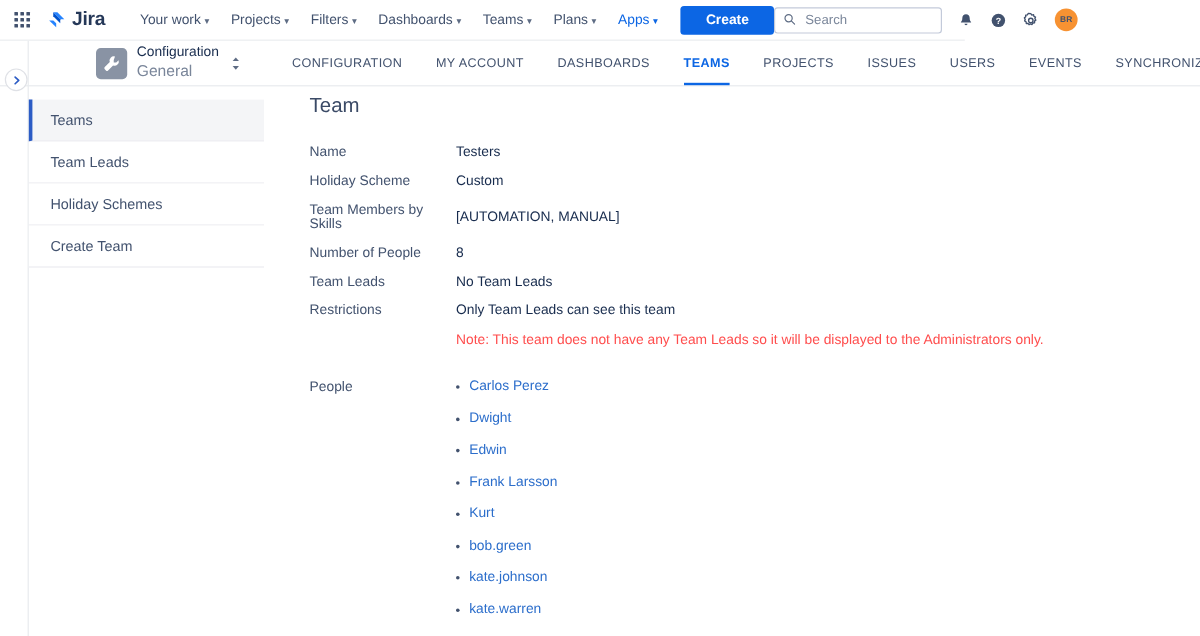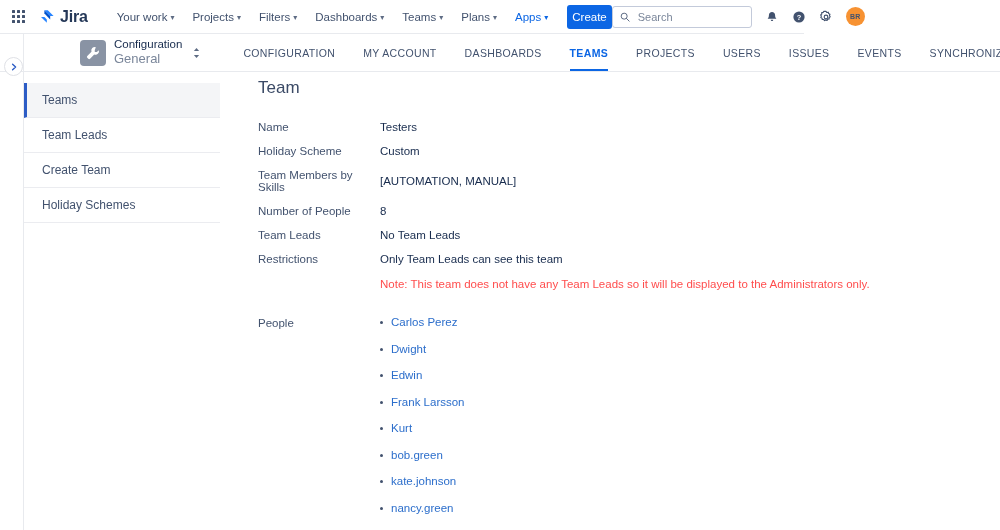--- a/index.html
+++ b/index.html
@@ -33,22 +33,22 @@
     display: flex; align-items: center; gap: 3px; position: relative; white-space: nowrap;
   }
   .nav-item.active { color: #0c66e4; }
   .nav-item.active::after {
     content: ""; position: absolute; left: 9px; right: 9px; bottom: -9px; height: 2px; background: #0c66e4;
   }
   .caret { font-size: 8px; color: #5e6c84; line-height: 1; position: relative; top: 1px; }
   .nav-item.active .caret { color: #0c66e4; }
 
   .create-btn {
-    margin-left: 10px; background: #0c66e4; color: #fff; font-size: 11.5px; font-weight: 400;
-    border: none; border-radius: 3px; padding: 6px 5px; cursor: pointer; font-family: inherit;
+    margin-left: 10px; background: #0c66e4; color: #fff; font-size: 11.5px; font-weight: 700;
+    border: none; border-radius: 3px; padding: 6px 21px; cursor: pointer; font-family: inherit;
   }
 
   .topnav-right { margin-left: auto; display: flex; align-items: center; gap: 13px; padding-right: 30px; }
   .search-box {
     width: 140px; height: 22px; border: 1px solid #c3cada; border-radius: 3px;
     display: flex; align-items: center; padding: 0 7px; gap: 6px; background: #fff; cursor: text;
   }
   .search-box input {
     border: none; outline: none; font-size: 11px; color: #42526e; background: transparent;
     width: 100%; font-family: inherit;
@@ -245,22 +245,22 @@
     </div>
 
     <div class="subbar-divider"></div>
 
     <div class="tabs">
       <div class="tab">CONFIGURATION</div>
       <div class="tab">MY ACCOUNT</div>
       <div class="tab">DASHBOARDS</div>
       <div class="tab active">TEAMS</div>
       <div class="tab">PROJECTS</div>
+      <div class="tab">ISSUES</div>
       <div class="tab">USERS</div>
-      <div class="tab">ISSUES</div>
       <div class="tab">EVENTS</div>
       <div class="tab">SYNCHRONIZATION</div>
     </div>
 
   </div>
 
   <div class="rail"></div>
   <div class="collapse-handle">
     <svg width="8" height="8" viewBox="0 0 8 8">
       <path d="M2.6 1.2 L5.6 4 L2.6 6.8" fill="none" stroke="#2c5cc5" stroke-width="1.4" stroke-linecap="round" stroke-linejoin="round"></path>
@@ -268,24 +268,24 @@
   </div>
 
   <div class="sidebar">
     <div class="side-item active">
       <span>Teams</span>
     </div>
     <div class="side-item">
       <span>Team Leads</span>
     </div>
     <div class="side-item">
+      <span>Holiday Schemes</span>
+    </div>
+    <div class="side-item">
       <span>Create Team</span>
-    </div>
-    <div class="side-item">
-      <span>Holiday Schemes</span>
     </div>
   </div>
 
   <div class="main">
 
     <h1 class="page-title">Team</h1>
 
     <div class="field-row">
       <div class="field-label">Name</div>
       <div class="field-value">Testers</div>
@@ -324,19 +324,19 @@
           <a>Edwin</a></li>
         <li>
           <a>Frank Larsson</a></li>
         <li>
           <a>Kurt</a></li>
         <li>
           <a>bob.green</a></li>
         <li>
           <a>kate.johnson</a></li>
         <li>
-          <a>nancy.green</a></li>
+          <a>kate.warren</a></li>
       </ul>
     </div>
 
   </div>
 
 </div>
 
 </body></html>

